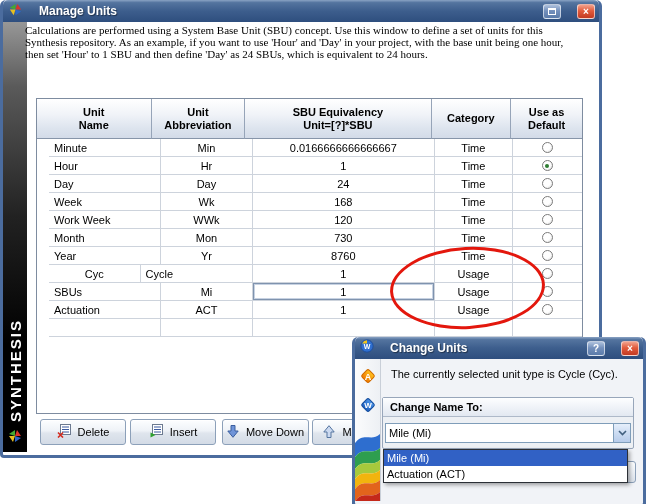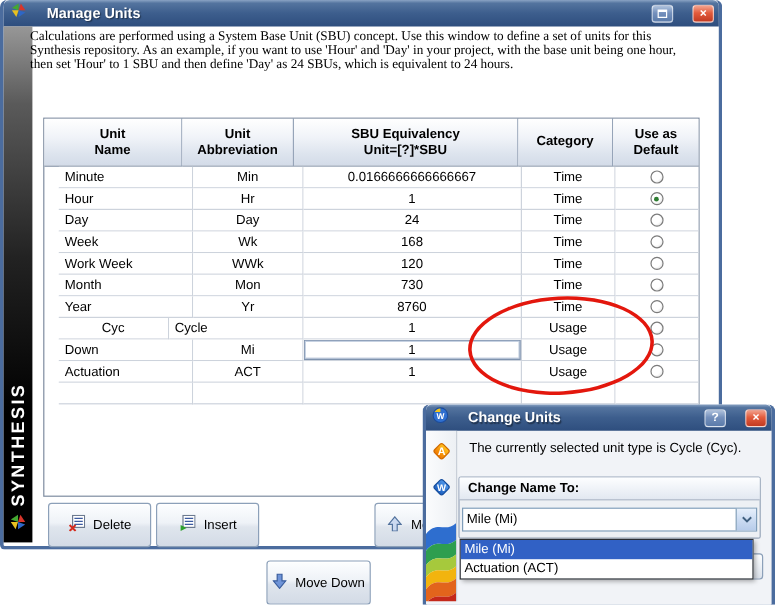--- a/index.html
+++ b/index.html
@@ -41,21 +41,21 @@
   .c0 { width:115px; } .c1 { width:94px; } .c2 { width:187px; } .c3 { width:80px; } .c4 { width:71px; border-right:none; }
   .cell.c0 { justify-content:flex-start; padding-left:5px; }
   .cell.on { box-shadow: inset 0 0 0 1px #7F93AE, inset 0 0 0 2px #C7D2E2; }
   .radio { width:11px; height:11px; border:1px solid #7b7b7b; border-radius:50%;
     background:radial-gradient(circle at 35% 35%, #fff 50%, #d8d8d8); display:flex; align-items:center; justify-content:center; }
   .radio.on::after { content:""; width:4px; height:4px; border-radius:50%; background:#2E7D32; display:block; }
 
   .ellipse { position:absolute; left:387px; top:247px; width:155px; height:82px;
     border:3px solid #E3170D; border-radius:50%; transform:rotate(-3deg); z-index:10; }
 
-  .xpbtn { position:absolute; top:419px; height:37px; border:1px solid #8CA0B9; border-radius:3px;
+  .xpbtn { position:absolute; top:419px; height:26px; border:1px solid #8CA0B9; border-radius:3px;
     background:linear-gradient(#FDFEFF,#EEF2F7 45%,#DFE5ED 55%,#D3DBE6);
     box-shadow:inset 0 1px 0 #fff; display:flex; align-items:center; justify-content:center; gap:7px;
     font-size:11px; color:#000; font-family:"Liberation Sans",sans-serif; cursor:default; }
 
   
   #change-units-dialog { left:352px; top:337px; width:294px; height:170px; z-index:50; background:#F1F3F7; }
   .dlg-side { position:absolute; left:0; top:22px; width:26px; height:142px;
     background:linear-gradient(90deg,#FBFCFD,#EDF0F4); border-right:1px solid #C9CFD8;
     display:flex; flex-direction:column; align-items:center; padding-top:8px; gap:7px; overflow:hidden; }
   .dlg-msg { position:absolute; left:36px; top:31px; width:245px; font-size:11px; color:#000; }
@@ -197,21 +197,21 @@
       <div class="grow">
         <div class="cell c1">Cyc</div>
         <div class="cell c0">Cycle</div>
         <div class="cell c2">1</div>
         <div class="cell c3">Usage</div>
         <div class="cell c4">
             <span class="radio"></span>
           </div>
       </div>
       <div class="grow">
-        <div class="cell c0">Down</div>
+        <div class="cell c0">SBUs</div>
         <div class="cell c1">Mi</div>
         <div class="cell c2 on">1</div>
         <div class="cell c3">Usage</div>
         <div class="cell c4">
             <span class="radio"></span>
           </div>
       </div>
       <div class="grow">
         <div class="cell c0">Actuation</div>
         <div class="cell c1">ACT</div>
@@ -247,21 +247,21 @@
       <span>
         <svg width="14" height="14" viewBox="0 0 14 14">
           <rect x="3.5" y="0.5" width="10" height="10" fill="#fff" stroke="#6C7A90"></rect>
           <path d="M5 3 H12 M5 5.5 H12 M5 8 H12" stroke="#3B5AA0" stroke-width="1"></path>
           <path d="M1.5 8.5 L6.5 11 L1.5 13.5 Z" fill="#2FA12F"></path>
         </svg>
       </span>
       <span>Insert</span>
     </button>
 
-    <button class="xpbtn" style="left:219px; width:87px;margin-top:48px;">
+    <button class="xpbtn" style="left:219px; width:87px;">
       <span>
         <svg width="12" height="13" viewBox="0 0 12 13">
           <path d="M4 0.5 H8 V6 H11.2 L6 12.3 L0.8 6 H4 Z" fill="#6F94D8" stroke="#3A5E9E"></path>
         </svg>
       </span>
       <span>Move Down</span>
     </button>
 
     <button class="xpbtn" style="left:309px; width:86px;">
       <span>

